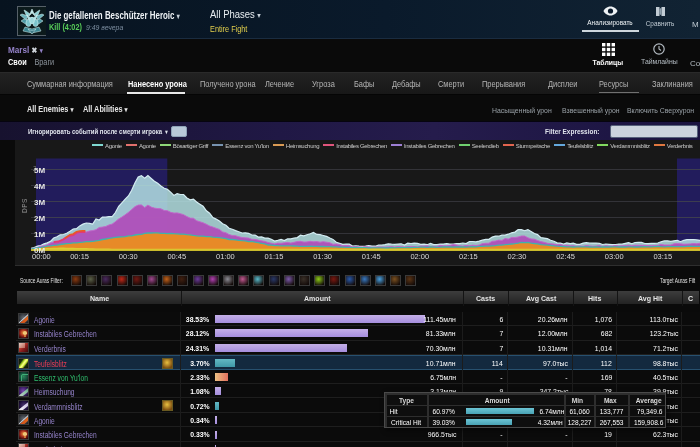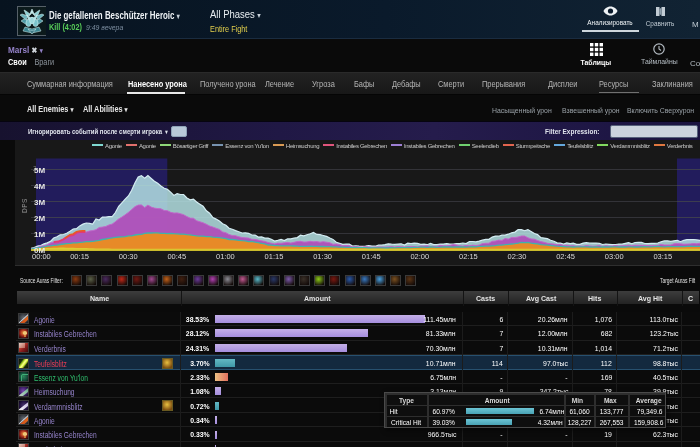--- a/index.html
+++ b/index.html
@@ -27,21 +27,21 @@
 #mrep { position:absolute; left:692px; top:20px; font-size:8px; color:#c2ccd4; }
 
 
 #marsl { position:absolute; left:8px; top:44px; font-size:9.5px; font-weight:bold; color:#9482c9; }
 #marsl .x { color:#cfd4da; font-size:8px; }
 #svoi { position:absolute; left:8px; top:57px; font-size:8.5px; }
 #svoi b { color:#fff; }
 #svoi span { color:#8d949c; margin-left:9px; }
 .r2btn { position:absolute; top:43px; text-align:center; font-size:8px; color:#b5bdc4; }
 .r2btn svg { display:block; margin:0 auto 2px; }
-#tbl2 { left:573px; width:46px; color:#fff; font-weight:bold; }
+#tbl2 { left:585px; width:46px; color:#fff; font-weight:bold; }
 #tml2 { left:634px; width:50px; }
 #so2 { position:absolute; left:690px; top:59px; font-size:8px; color:#b5bdc4; }
 
 
 #tabs { position:absolute; left:0; top:72px; width:700px; height:23px;
   background:linear-gradient(#222,#181818); border-top:1px solid #2a2a2a; border-bottom:1px solid #050505; }
 .tab { position:absolute; top:78px; font-size:9.5px; color:#b4b4b4; transform:scaleX(0.78); transform-origin:0 50%; white-space:nowrap; }
 .tab.act { color:#fff; font-weight:bold; }
 #tabline { position:absolute; left:127px; top:92px; width:58px; height:2px; background:#e8e8e8; }
 #tabline2 { position:absolute; left:599px; top:92px; width:40px; height:1px; background:#707070; }

